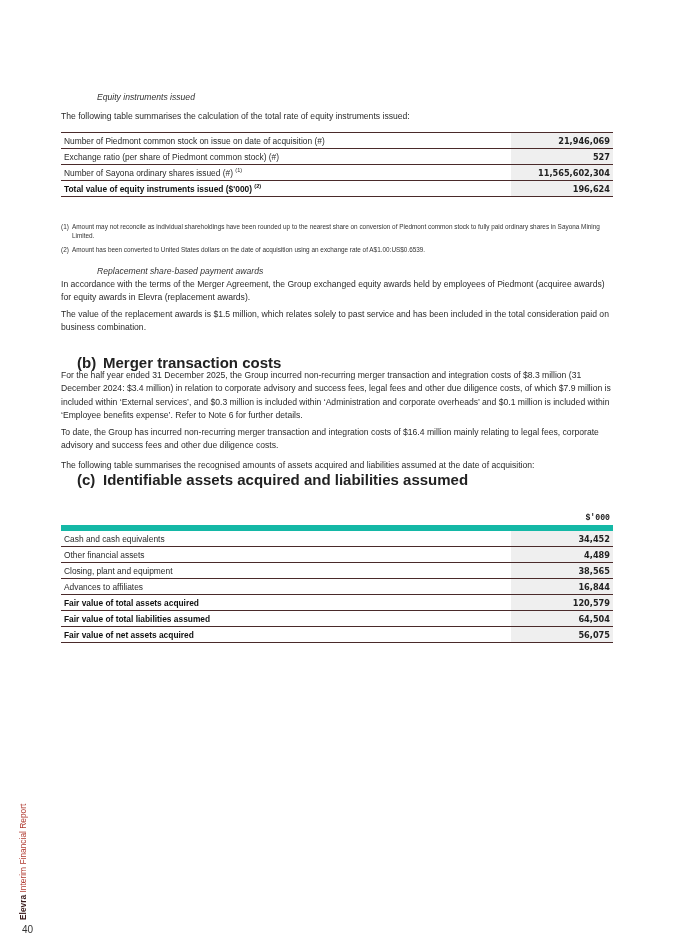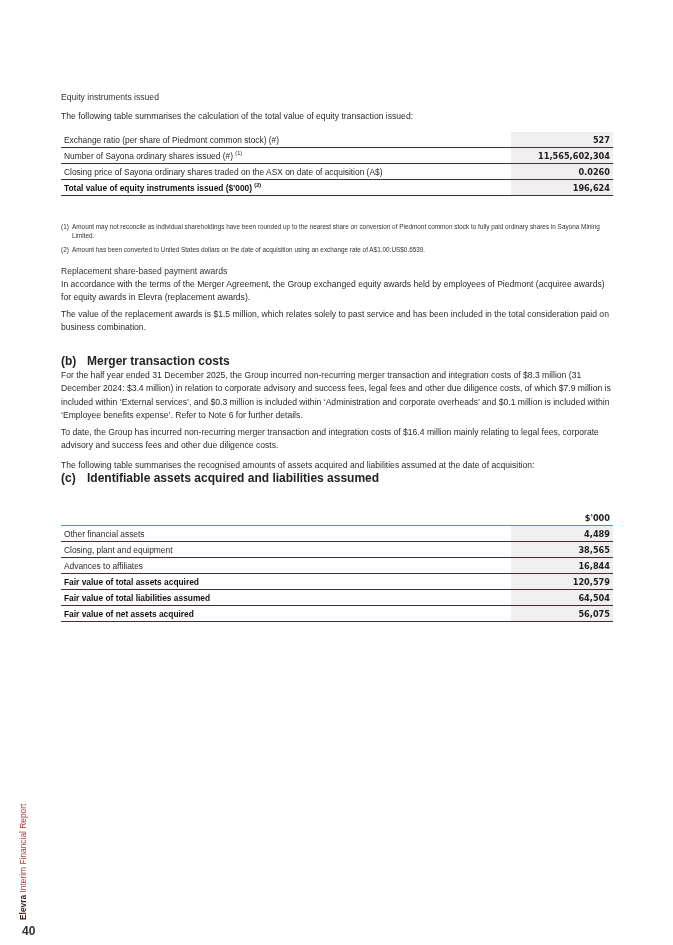--- a/index.html
+++ b/index.html
@@ -1,60 +1,60 @@
 <!DOCTYPE html>
 <html><head>
 <meta charset="utf-8">
 <style>
   html, body { margin:0; padding:0; background:#ffffff; }
   body { width:673px; height:945px; position:relative; overflow:hidden;
          font-family:"Liberation Sans", sans-serif; color:#222; }
   .page { position:absolute; left:61px; top:0; width:552px; }
-  .italic-heading { position:absolute; font-size:8.6px; color:#333; }
+  .italic-heading { position:absolute; font-style:italic; font-size:8.6px; color:#333;margin-left:36px; }
   .para { position:absolute; font-size:8.6px; line-height:13.4px; color:#2a2a2a; width:552px; }
-  .section-heading { position:absolute; font-size:12px; font-weight:bold; color:#222; }
+  .section-heading { position:absolute; font-size:15px; font-weight:bold; color:#222;margin-left:16px; }
   .section-heading .letter { display:inline-block; width:26px; }
   table.fin { position:absolute; border-collapse:collapse; width:552px; font-size:8.4px; }
   table.fin td { padding:0 3px; height:15px; border-bottom:1px solid #4a2a2a; color:#2a2a2a; }
   table.fin td.val { text-align:right; background:#efefef; font-family:"DejaVu Sans", sans-serif; font-weight:bold; font-size:8.2px; width:96px; color:#222; }
   table.fin tr.bold td.lbl { font-weight:bold; color:#111; }
   table.fin tr.top td { border-top:1px solid #4a2a2a; }
-  table.fin tr.header td { border-bottom:1px solid #14b8a6; height:15px; }
+  table.fin tr.header td { border-bottom:6px solid #14b8a6; height:15px;font-family:Liberation Mono, monospace; }
   table.fin tr.header td.val { background:transparent; }
   sup { font-size:5.5px; vertical-align:super; line-height:0; }
   .footnotes { position:absolute; font-size:6.4px; color:#333; width:552px; line-height:9px; }
   .fn { display:flex; margin-bottom:5px; }
   .fn .num { width:11px; flex:none; }
   .sidebar { position:absolute; left:14px; top:770px; width:20px; height:150px; }
   .sidebar-text { position:absolute; left:0; bottom:0; transform-origin:left bottom; transform:rotate(-90deg) translate(0, 14px); white-space:nowrap; font-size:8.4px; }
   .brand { font-weight:bold; color:#3a1a1a; }
   .report { color:#b03a30; }
-  .page-number { position:absolute; left:22px; top:924px; font-size:12px; font-weight:bold; color:#333; }
+  .page-number { position:absolute; left:22px; top:924px; font-size:10px; font-weight:normal; color:#333; }
 </style>
 </head>
 <body>
 
 <div class="page">
 
   <div class="italic-heading" style="top:92px;">Equity instruments issued</div>
-  <div class="para" style="top:110px;">The following table summarises the calculation of the total value of equity transaction issued:</div>
+  <div class="para" style="top:110px;">The following table summarises the calculation of the total rate of equity instruments issued:</div>
 
   <table class="fin" style="top:132px;">
     <tbody>
+      <tr class="top">
+        <td class="lbl"><span>Number of Piedmont common stock on issue on date of acquisition (#)</span></td>
+        <td class="val">21,946,069</td>
+      </tr>
       <tr>
         <td class="lbl"><span>Exchange ratio (per share of Piedmont common stock) (#)</span></td>
         <td class="val">527</td>
       </tr>
       <tr>
         <td class="lbl"><span>Number of Sayona ordinary shares issued (#)</span> <sup>(1)</sup></td>
         <td class="val">11,565,602,304</td>
-      </tr>
-      <tr>
-        <td class="lbl"><span>Closing price of Sayona ordinary shares traded on the ASX on date of acquisition (A$)</span></td>
-        <td class="val">0.0260</td>
       </tr>
       <tr class="bold">
         <td class="lbl"><span>Total value of equity instruments issued ($'000)</span> <sup>(2)</sup></td>
         <td class="val">196,624</td>
       </tr>
     </tbody>
   </table>
 
   <div class="footnotes" style="top:222px;">
     <div class="fn">
@@ -82,20 +82,24 @@
   </div>
   <div class="para" style="top:459px;">The following table summarises the recognised amounts of assets acquired and liabilities assumed at the date of acquisition:</div>
 
   <table class="fin" style="top:510px;">
     <tbody>
       <tr class="header">
         <td class="lbl"></td>
         <td class="val">$'000</td>
       </tr>
       <tr>
+          <td class="lbl">Cash and cash equivalents</td>
+          <td class="val">34,452</td>
+        </tr>
+      <tr>
           <td class="lbl">Other financial assets</td>
           <td class="val">4,489</td>
         </tr>
       <tr>
           <td class="lbl">Closing, plant and equipment</td>
           <td class="val">38,565</td>
         </tr>
       <tr>
           <td class="lbl">Advances to affiliates</td>
           <td class="val">16,844</td>

